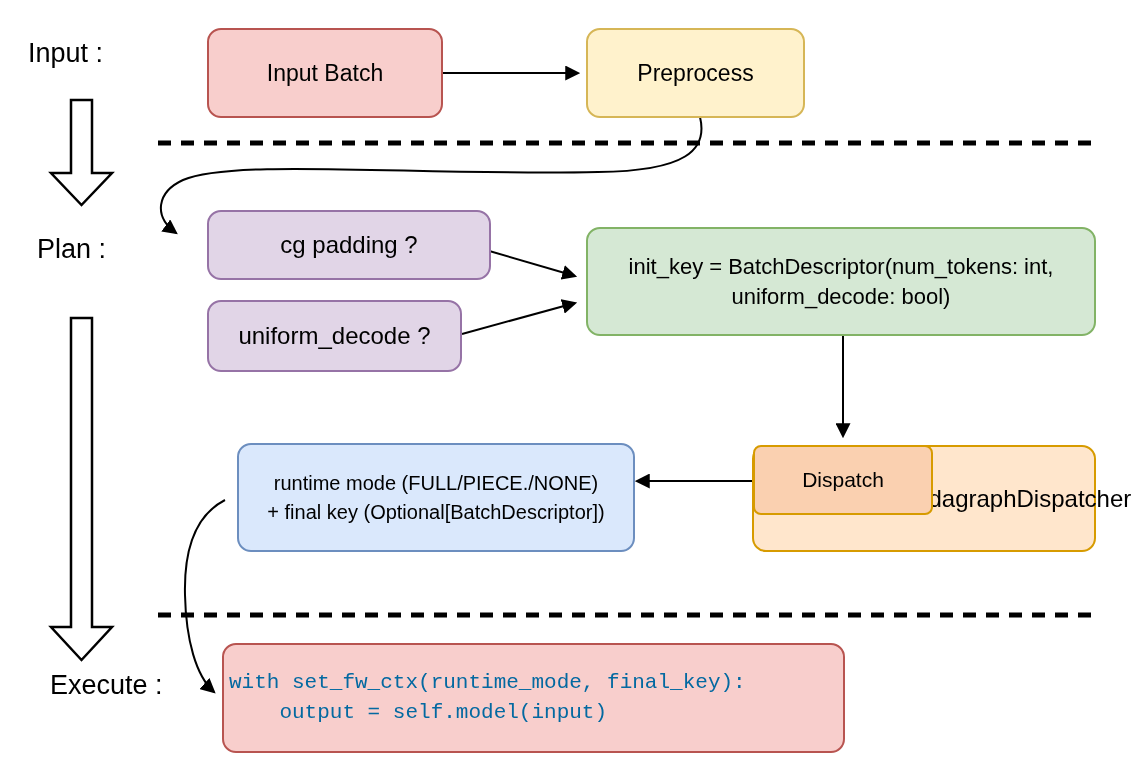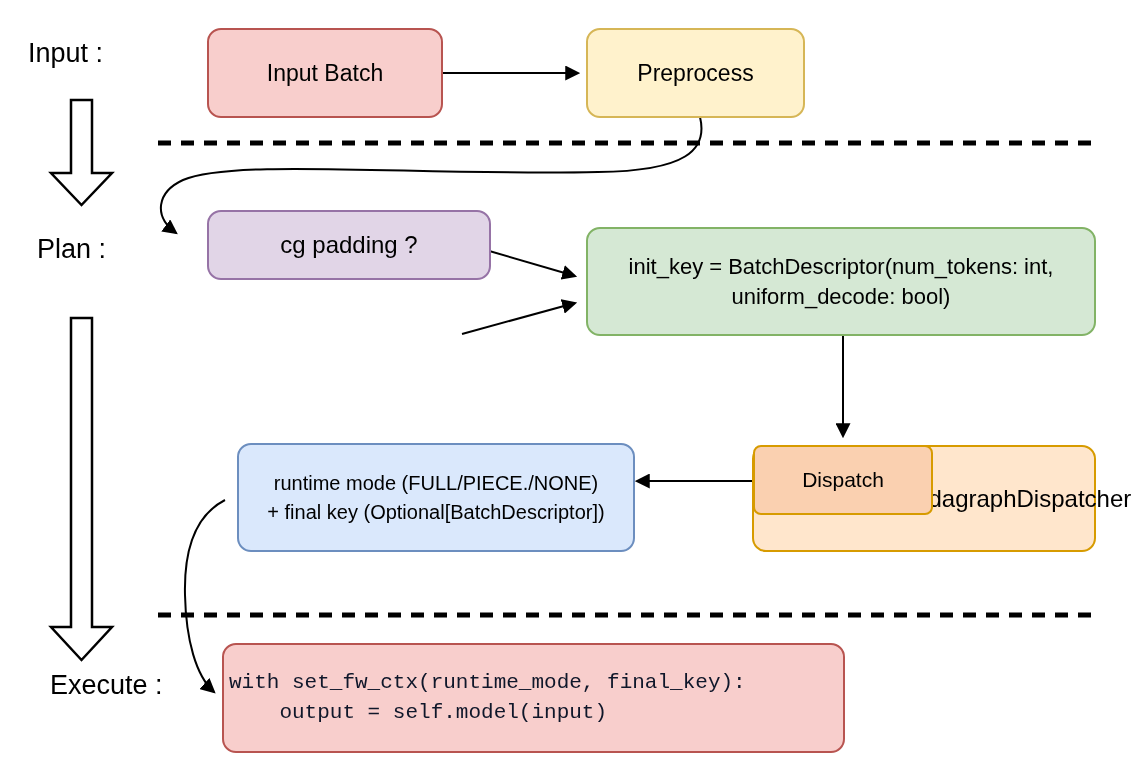--- a/index.html
+++ b/index.html
@@ -28,21 +28,21 @@
   #node-uniform-decode{left:207px;top:300px;width:255px;height:72px;font-size:24px;}
   #node-init-key{left:586px;top:227px;width:510px;height:109px;font-size:22px;line-height:30px;}
   #node-dispatcher{left:752px;top:445px;width:344px;height:107px;font-size:24px;justify-content:flex-start;}
   #node-dispatch{left:753px;top:445px;width:180px;height:70px;font-size:21px;border-radius:8px;}
   #dispatcher-text{position:absolute;left:933px;top:445px;width:163px;height:107px;
     display:flex;flex-direction:row;align-items:center;justify-content:center;
     font-size:24px;line-height:31px;text-align:center;}
   #node-runtime{left:225px;top:443px;width:398px;height:109px;font-size:20px;line-height:29px;margin-left:12px;}
   #node-code{left:222px;top:643px;width:623px;height:110px;align-items:flex-start;
     font-family:"Liberation Mono",monospace;font-size:21px;line-height:30px;
-    padding-left:5px;justify-content:center;color:#0f172a;text-align:left;}
+    padding-left:5px;justify-content:center;color:#0369a1;text-align:left;}
   .code-line{white-space:pre;}
 
   #label-input{left:28px;top:38px;}
   #label-plan{left:37px;top:234px;}
   #label-execute{left:22px;top:670px;margin-left:28px;}
 </style>
 </head>
 <body>
 
 <div id="canvas">
@@ -78,20 +78,23 @@
   </div>
 
   <div class="node node-yellow" id="node-preprocess">
     <span>Preprocess</span>
   </div>
 
   <div class="node node-purple" id="node-cg-padding">
     <span>cg padding ?</span>
   </div>
 
+  <div class="node node-purple" id="node-uniform-decode">
+    <span>uniform_decode ?</span>
+  </div>
 
   <div class="node node-green" id="node-init-key">
     <span>init_key = BatchDescriptor(num_tokens: int,</span>
     <span>uniform_decode: bool)</span>
   </div>
 
   <div class="node node-orange" id="node-dispatcher"></div>
   <div id="dispatcher-text">
     <span>Cudagraph</span>
     <span>Dispatcher</span>

